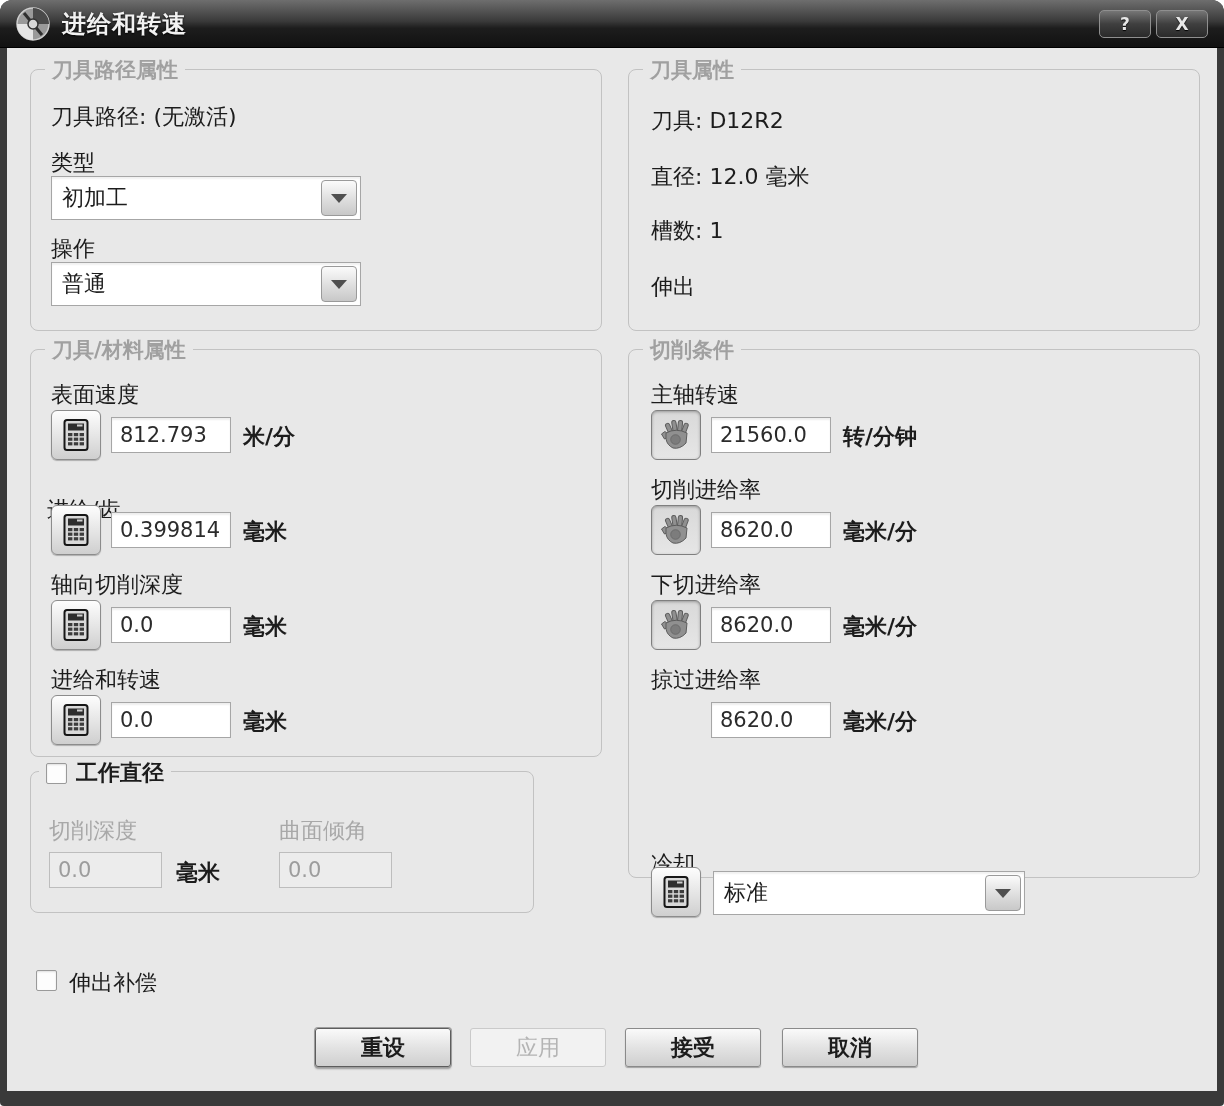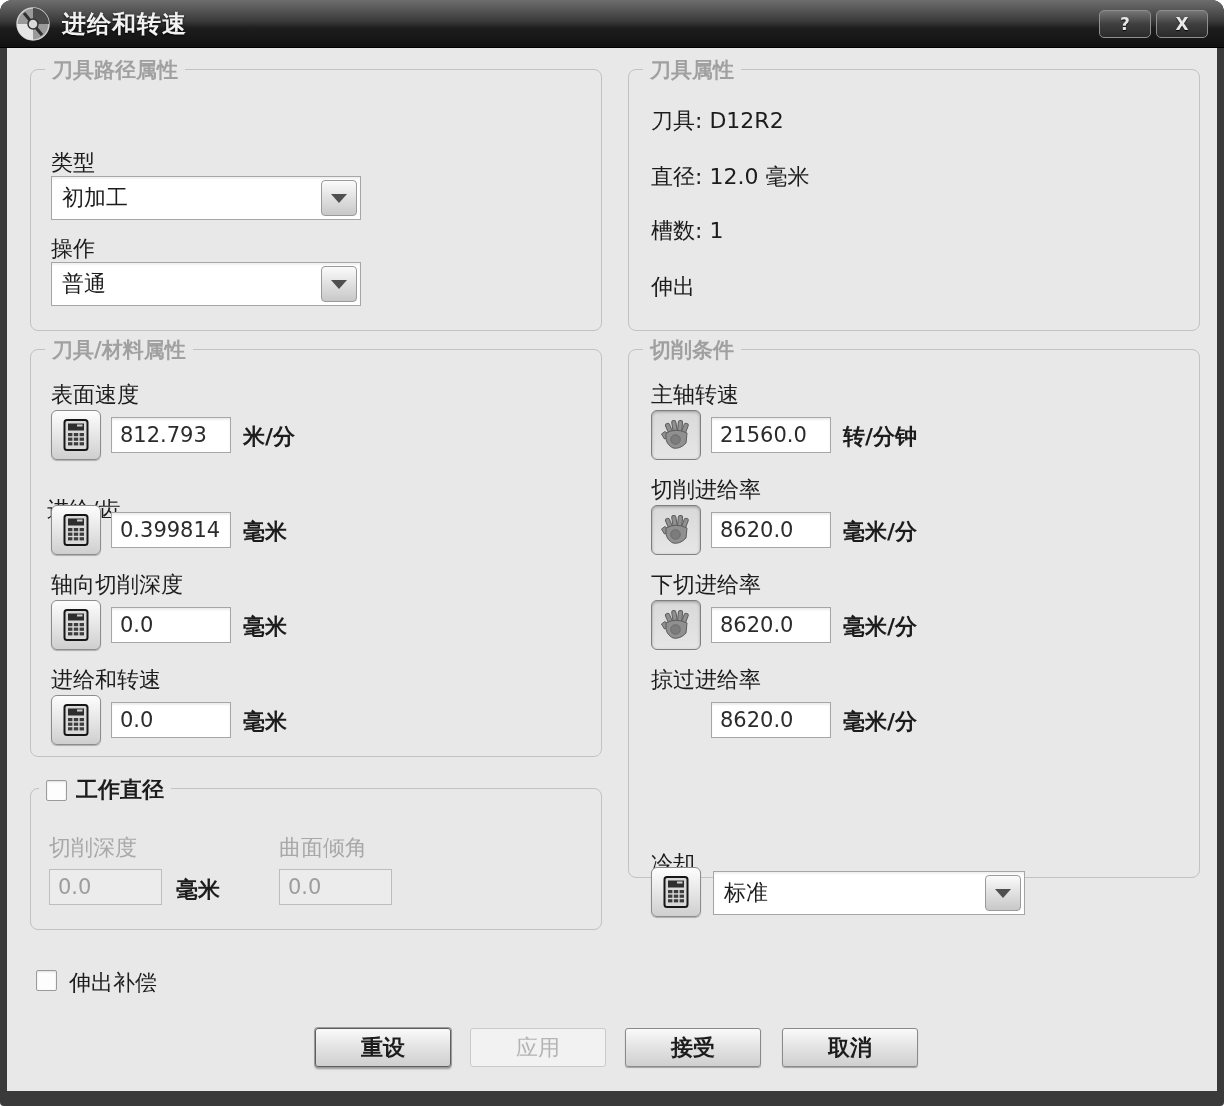--- a/index.html
+++ b/index.html
@@ -161,20 +161,21 @@
     <div class="titlebar-buttons">
       <div class="tb-btn">?</div>
       <div class="tb-btn">X</div>
     </div>
   </div>
 
   <div class="client">
 
     <div class="groupbox" style="left:23px;top:21px;width:572px;height:262px;">
       <div class="legend">刀具路径属性</div>
+      <div class="lbl" style="left:20px;top:32px;">刀具路径: (无激活)</div>
 
       <div class="lbl" style="left:20px;top:78px;">类型</div>
       <div class="combo" style="left:20px;top:106px;width:310px;">
         <div class="combo-text">初加工</div>
         <div class="combo-btn">
             <div class="arrow-down"></div>
           </div>
       </div>
 
       <div class="lbl" style="left:20px;top:164px;">操作</div>
@@ -275,21 +276,21 @@
           </svg>
       </div>
       <div class="combo" style="left:84px;top:521px;width:312px;">
         <div class="combo-text">标准</div>
         <div class="combo-btn">
             <div class="arrow-down"></div>
           </div>
       </div>
     </div>
 
-    <div class="groupbox" style="left:23px;top:740px;width:572px;height:142px;">
+    <div class="groupbox" style="left:23px;top:723px;width:504px;height:142px;">
       <div class="legend" style="left:8px;display:flex;align-items:center;gap:9px;">
         <div class="checkbox" style="position:static;"></div>
         <span class="cb-label" style="position:static;">工作直径</span>
       </div>
       <div class="lbl gray" style="left:18px;top:44px;">切削深度</div>
       <input class="textfield disabled" style="left: 18px; top: 80px; width: 113px;" disabled="" value="0.0">
       <div class="unit" style="left:145px;top:86px;">毫米</div>
       <div class="lbl gray" style="left:248px;top:44px;">曲面倾角</div>
       <input class="textfield disabled" style="left: 248px; top: 80px; width: 113px;" disabled="" value="0.0">
     </div>

